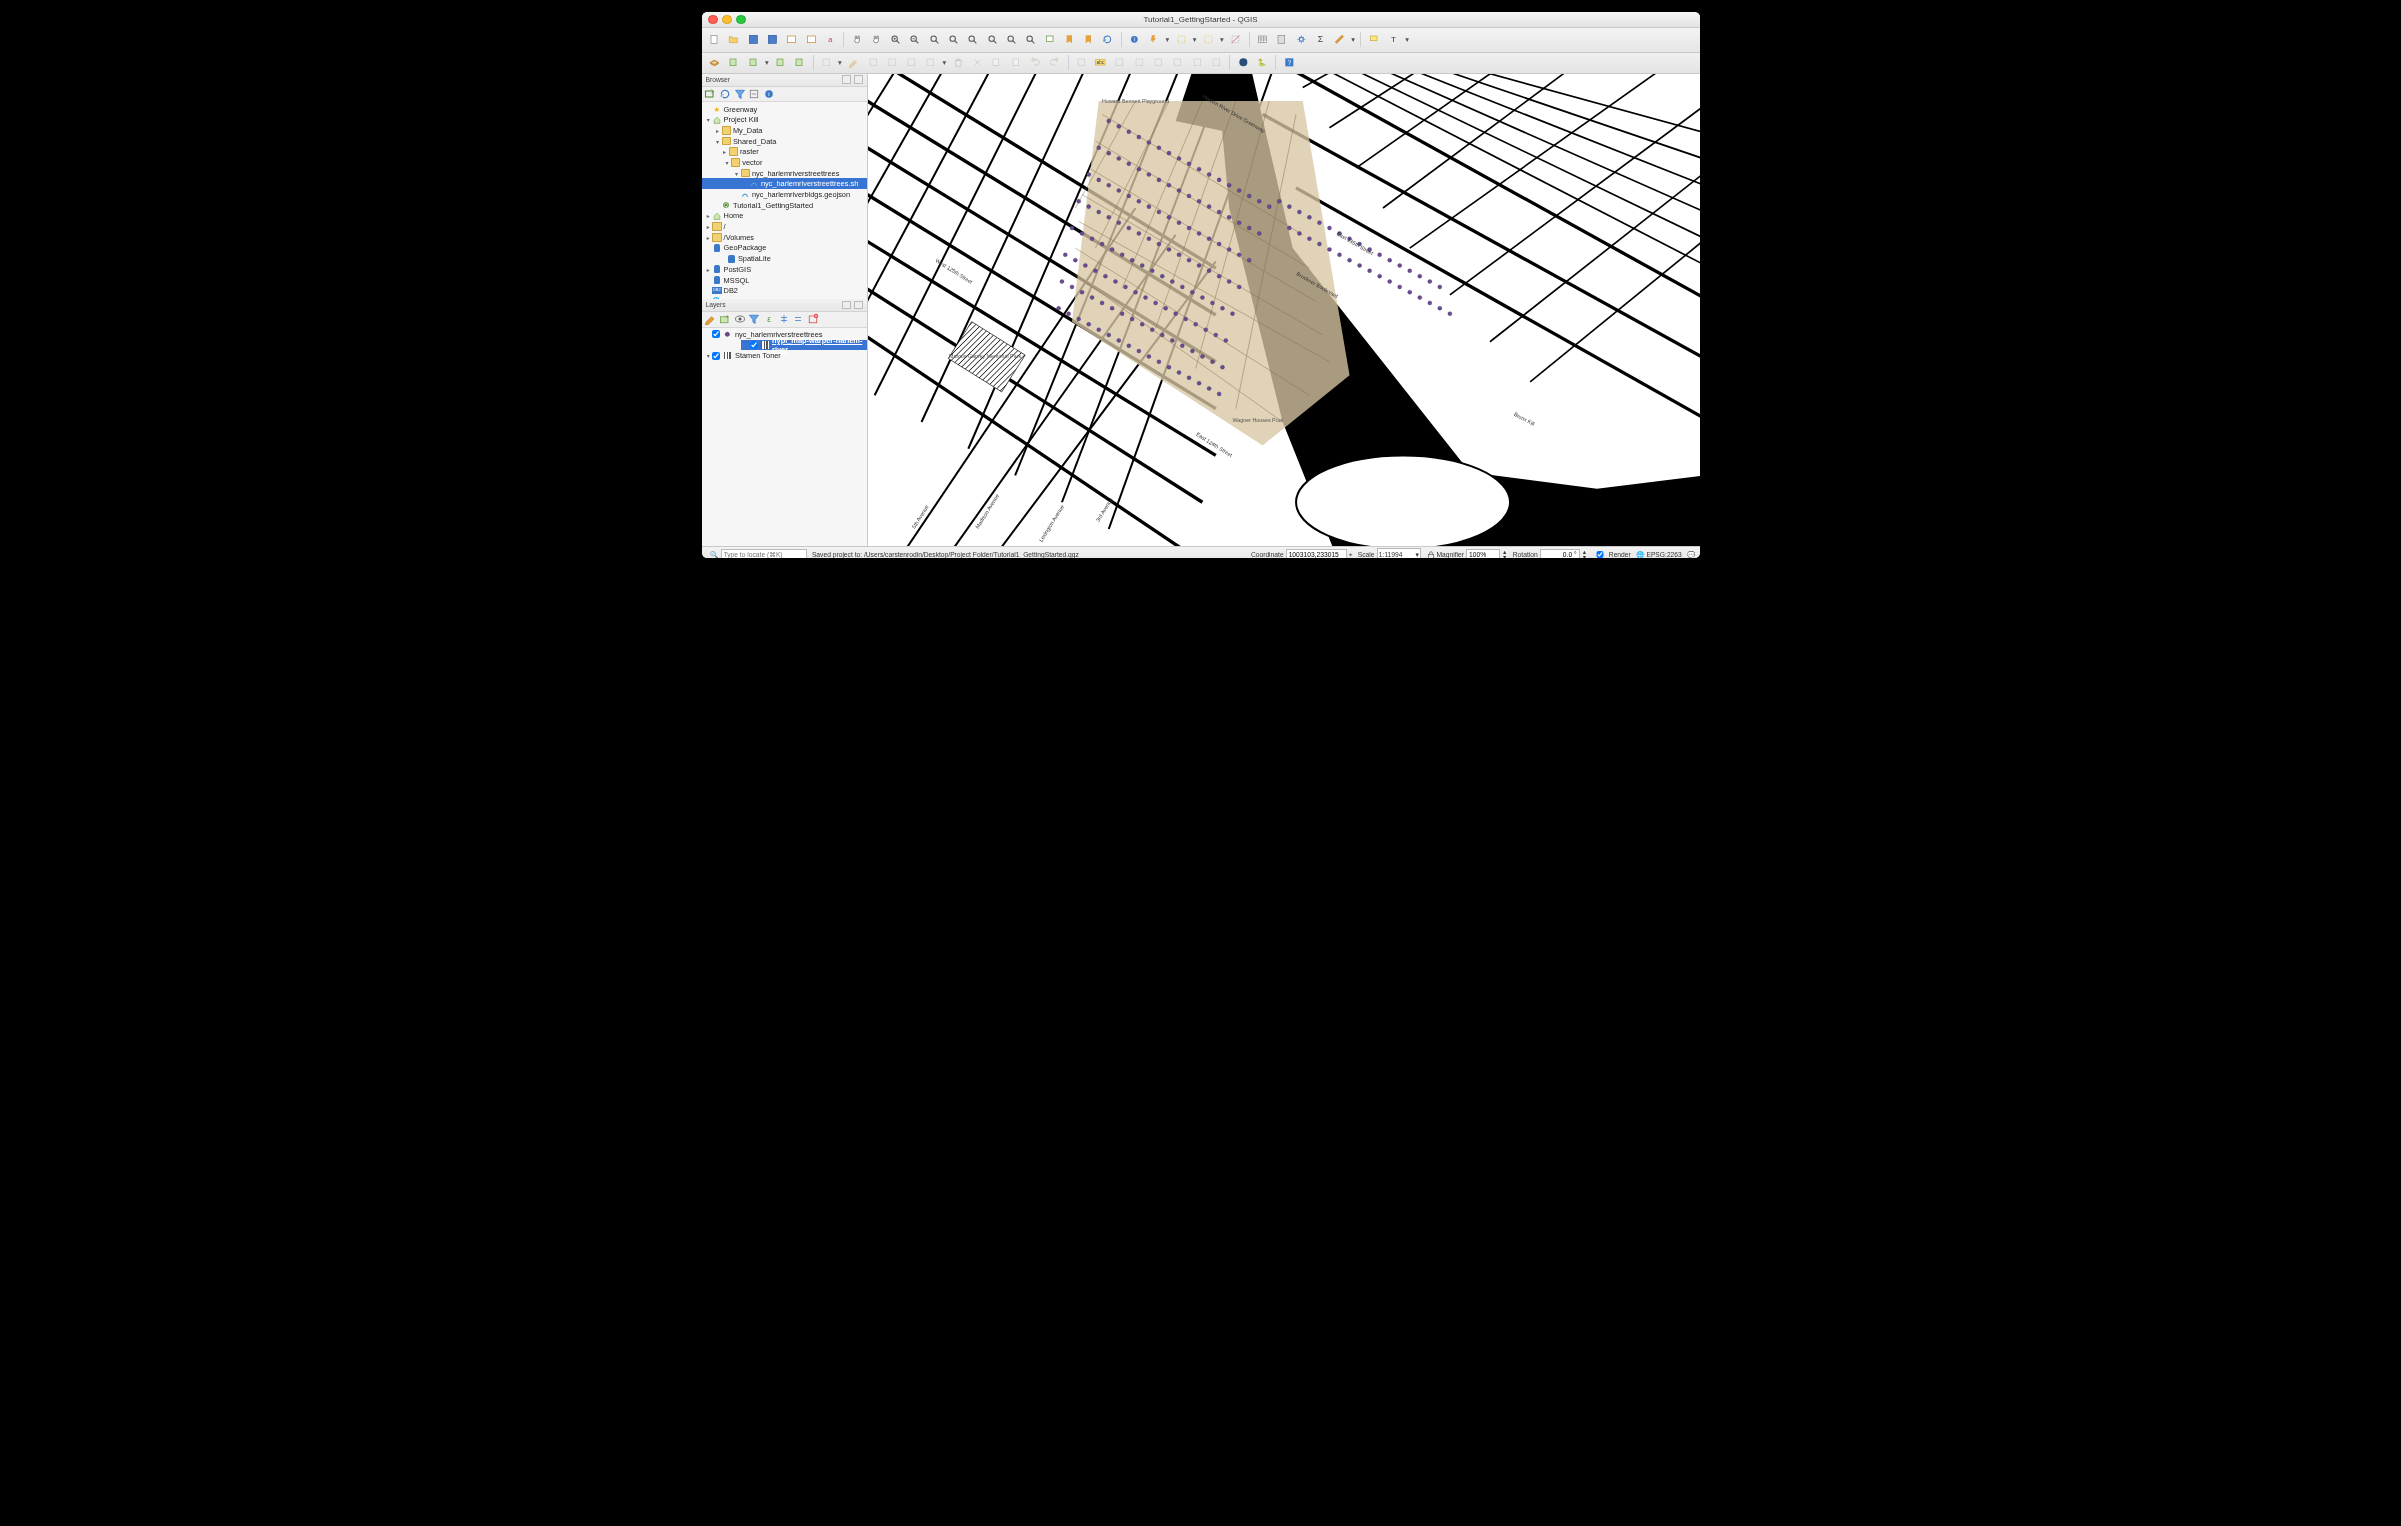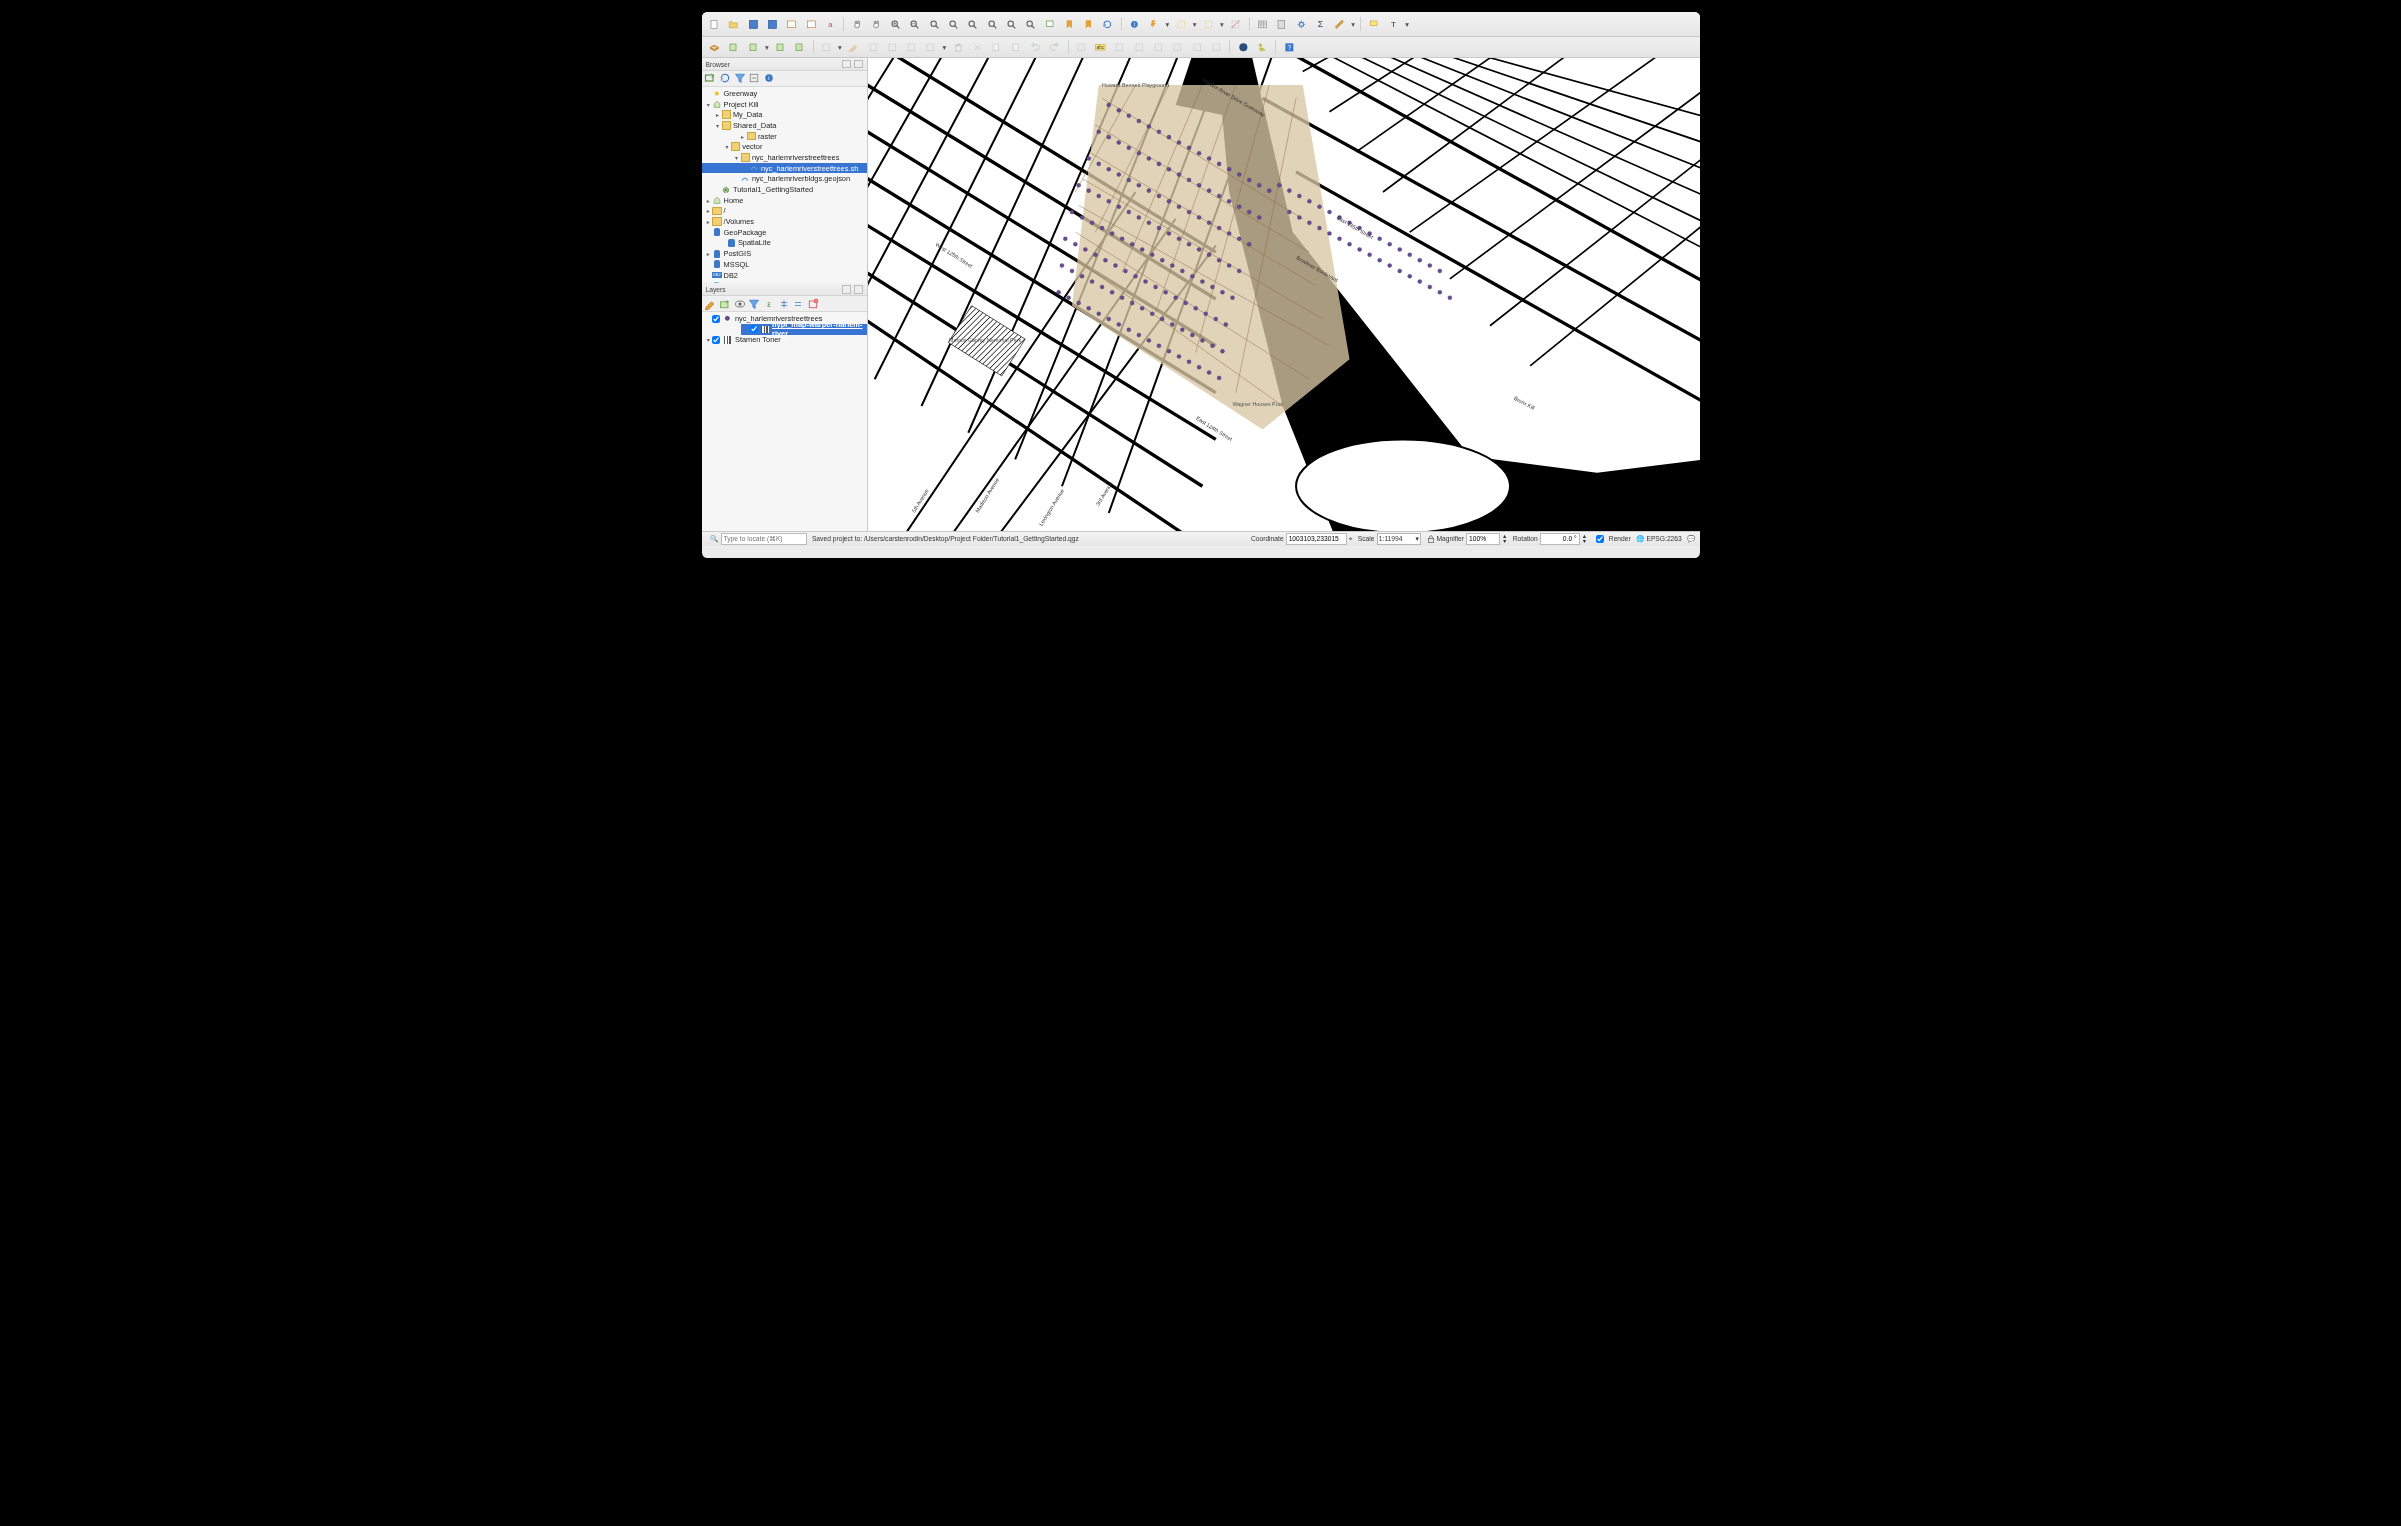--- a/index.html
+++ b/index.html
@@ -51,20 +51,28 @@
 .ic-folder{width:8px;height:6.7px;background:#f2d173;border:0.7px solid #caa53d;border-radius:0.7px;}
 .ic-db{width:6.7px;height:8px;background:#3a78c8;border-radius:2px 2px 1.3px 1.3px;}
 .ic-grid{width:7.4px;height:7.4px;background:repeating-linear-gradient(90deg,#555,#555 1.3px,#fff 1.3px,#fff 2.7px),repeating-linear-gradient(0deg,#555,#555 1.3px,#fff 1.3px,#fff 2.7px);}
 </style>
 </head>
 <body>
 
 <div class="screen-wrap">
 <div class="window">
 
+  <div class="titlebar">
+    <div class="traffic">
+      <div class="dot red"></div>
+      <div class="dot yel"></div>
+      <div class="dot grn"></div>
+    </div>
+    <div class="title">Tutorial1_GettingStarted - QGIS</div>
+  </div>
 
   <div class="toolbar" id="tb1">
         <div class="tbtn">
           <svg viewBox="0 0 16 16">
             <rect x="3" y="2" width="9" height="12" fill="#fff" stroke="#888"></rect>
           </svg>
         </div>
         <div class="tbtn">
           <svg viewBox="0 0 16 16">
             <path d="M2 4h4l1 2h7v7H2z" fill="#f2d173" stroke="#caa53d"></path>
@@ -465,21 +473,21 @@
               </span>
               <span>My_Data</span>
             </div>
             <div class="row" style="padding-left: 12px;">
               <span class="tw">▾</span>
               <span class="ic">
                 <div class="ic-folder"></div>
               </span>
               <span>Shared_Data</span>
             </div>
-            <div class="row" style="padding-left: 37px;">
+            <div class="row" style="padding-left: 19px;">
               <span class="tw">▸</span>
               <span class="ic">
                 <div class="ic-folder"></div>
               </span>
               <span>raster</span>
             </div>
             <div class="row" style="padding-left: 21.4px;">
               <span class="tw">▾</span>
               <span class="ic">
                 <div class="ic-folder"></div>

